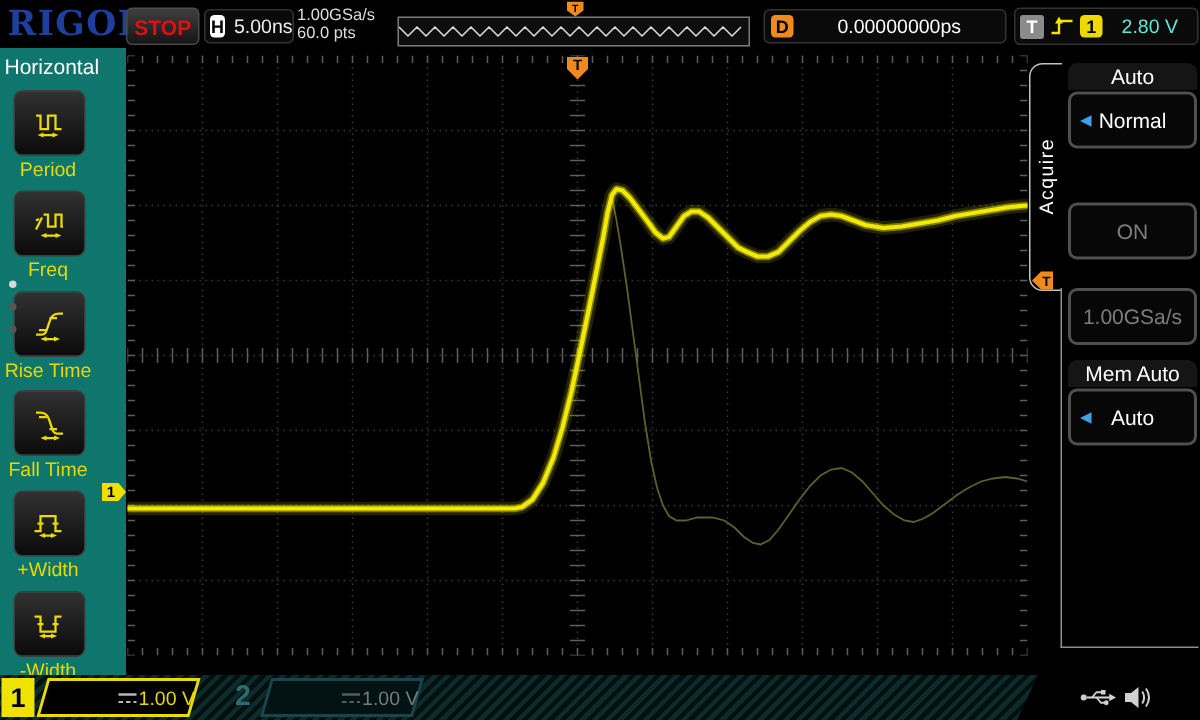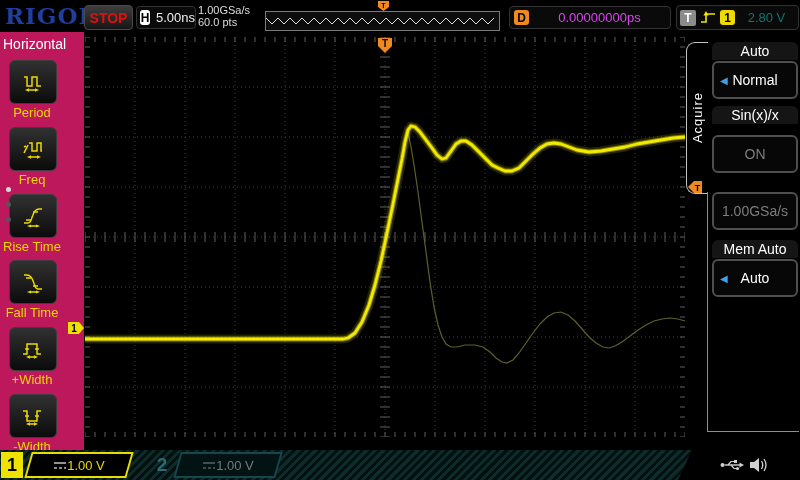--- a/index.html
+++ b/index.html
@@ -21,29 +21,29 @@
         font-weight:bold;font-size:12px;}
   .h-badge{width:15px;height:15px;background:#fff;color:#000;margin-left:3px;}
   .h-val{color:#eee;font-size:13px;margin-left:6px;}
   .srate{position:absolute;left:198px;top:4px;color:#ddd;font-size:11px;line-height:12px;}
   .thumb{position:absolute;left:265px;top:11px;width:233px;height:18px;background:#0d0d0d;
         border:1px solid #7a7a7a;}
   .thumb svg{display:block;}
   .thumb-tpos{position:absolute;left:377px;top:1px;}
   .d-box{left:509px;top:6px;width:160px;height:21px;}
   .d-badge{width:15px;height:15px;background:#f08a1e;color:#000;margin-left:4px;}
-  .d-val{color:#d946ef;font-size:13px;flex:1;text-align:center;}
+  .d-val{color:#ffffff;font-size:13px;flex:1;text-align:center;}
   .t-box{left:676px;top:5px;width:121px;height:23px;}
   .t-badge{width:16px;height:16px;background:#8b8b8b;color:#fff;margin-left:3px;border-radius:2px;}
   .slope-icon{margin-left:4px;}
   .tch-badge{width:15px;height:15px;background:#eed900;color:#000;margin-left:4px;}
-  .t-level{color:#0f766e;font-size:13px;flex:1;text-align:center;}
+  .t-level{color:#5eead4;font-size:13px;flex:1;text-align:center;}
 
   
-  .leftmenu{position:absolute;left:0;top:32px;width:84px;height:418px;background:#be185d;}
+  .leftmenu{position:absolute;left:0;top:32px;width:84px;height:418px;background:#0f766e;}
   .lm-title{position:absolute;left:3px;top:4px;color:#fff;font-size:14px;}
   .lm-item{position:absolute;left:0;width:64px;text-align:center;}
   .lm-btn{position:absolute;left:9px;top:0;width:46px;height:42px;border-radius:6px;
         background:linear-gradient(#313131,#0b0b0b);border:1px solid #3d3d3d;
         display:flex;align-items:center;justify-content:center;}
   .lm-label{position:absolute;left:0;top:45px;width:64px;color:#e8d700;font-size:13px;}
   .lm-icon{stroke:#ecd900;fill:none;stroke-width:1.5;}
   .lm-icon .fil{fill:#ecd900;stroke:none;}
   .pagedot{position:absolute;left:6px;width:5px;height:5px;border-radius:50%;}
 
@@ -73,21 +73,21 @@
   .hatch{position:absolute;left:0;top:0;width:692px;height:30px;
         background:repeating-linear-gradient(135deg,#0d2b2b 0 3px,#031010 3px 6px);
         clip-path:polygon(0 0,692px 0,678px 30px,0 30px);}
   .ch-num1{position:absolute;left:1px;top:2px;width:22px;height:26px;background:#ede200;color:#000;
         font-weight:bold;font-size:18px;display:flex;align-items:center;justify-content:center;}
   .ch-box{position:absolute;top:2px;width:102px;height:26px;}
   .para{position:absolute;left:0;top:0;right:0;bottom:0;transform:skewX(-16deg);background:#000;}
   .ch1 .para{border:2px solid #e8dc00;}
   .ch2 .para{border:2px solid #17474d;background:#031212;}
   .ch-content{position:absolute;left:0;top:0;right:0;bottom:0;display:flex;align-items:center;
-        justify-content:center;gap:0;}
+        justify-content:flex-end;gap:0;}
   .ch1-scale{color:#e8d700;font-size:13px;}
   .ch2-scale{color:#737c7f;font-size:13px;}
   .ch-num2{position:absolute;left:150px;top:2px;width:24px;height:26px;color:#2f6a72;
         font-weight:bold;font-size:19px;display:flex;align-items:center;justify-content:center;}
   .sysicons{position:absolute;top:0;height:30px;display:flex;align-items:center;gap:5px;left:720px;}
 </style>
 </head>
 <body>
 
 <div class="screen">
@@ -570,21 +570,20 @@
       <polygon points="15,1 15,13 7,13 1,7 7,1" fill="#f08a1e"></polygon>
       <text x="10.5" y="10.5" text-anchor="middle" font-size="9" class="mk-text">T</text>
     </svg>
 
     <div class="rm-label" style="top:10px">Auto</div>
     <div class="rm-box" style="top:29px">
       <span class="rm-arrow">◀</span>
       <span>Normal</span>
     </div>
 
-    <div class="rm-label" style="top:74px">Sin(x)/x</div>
     <div class="rm-box dim" style="top:103px">
       <span>ON</span>
     </div>
 
     <div class="rm-box dim" style="top:160px">
       <span>1.00GSa/s</span>
     </div>
 
     <div class="rm-label" style="top:208px">Mem Auto</div>
     <div class="rm-box" style="top:227px">

